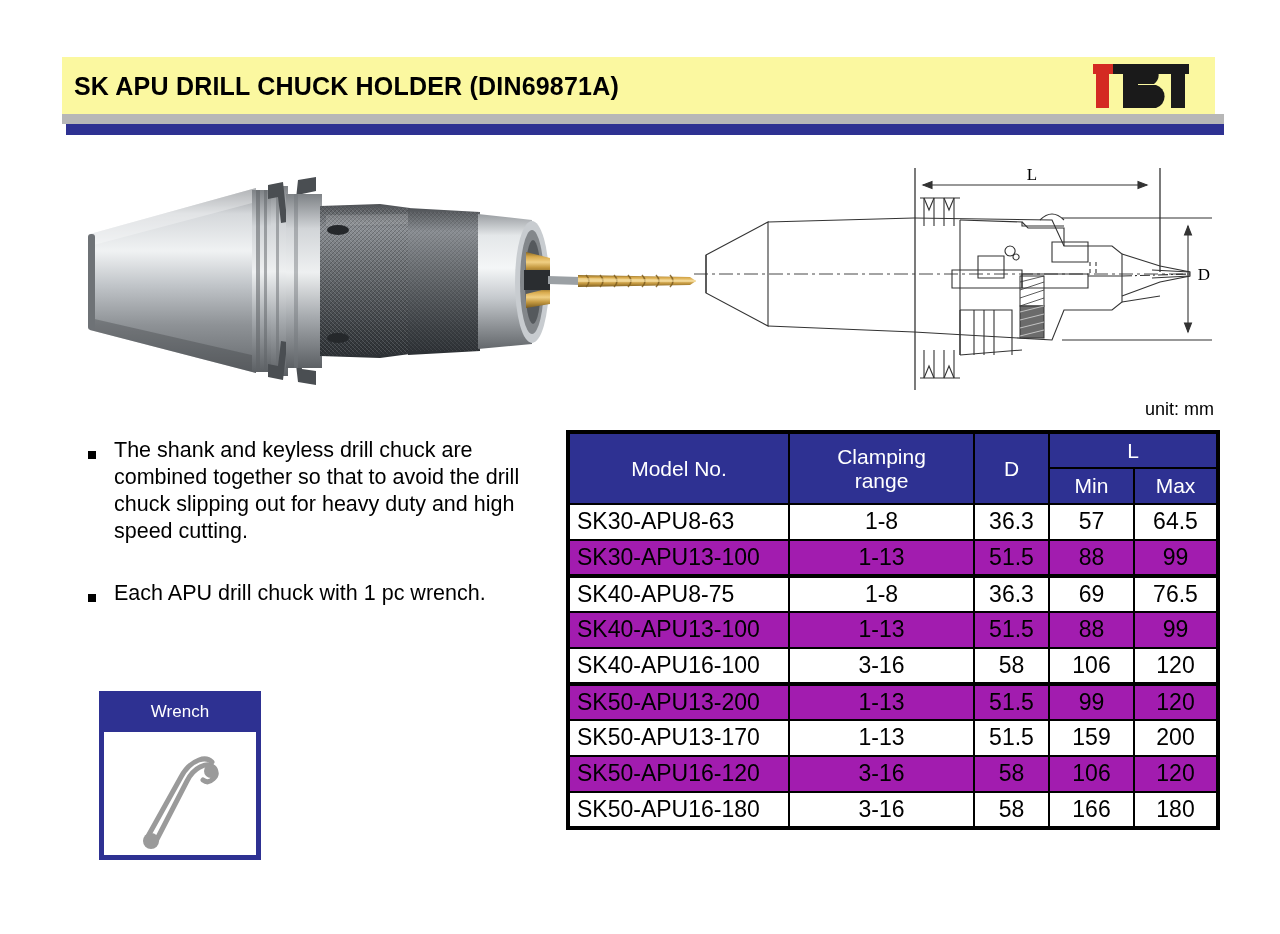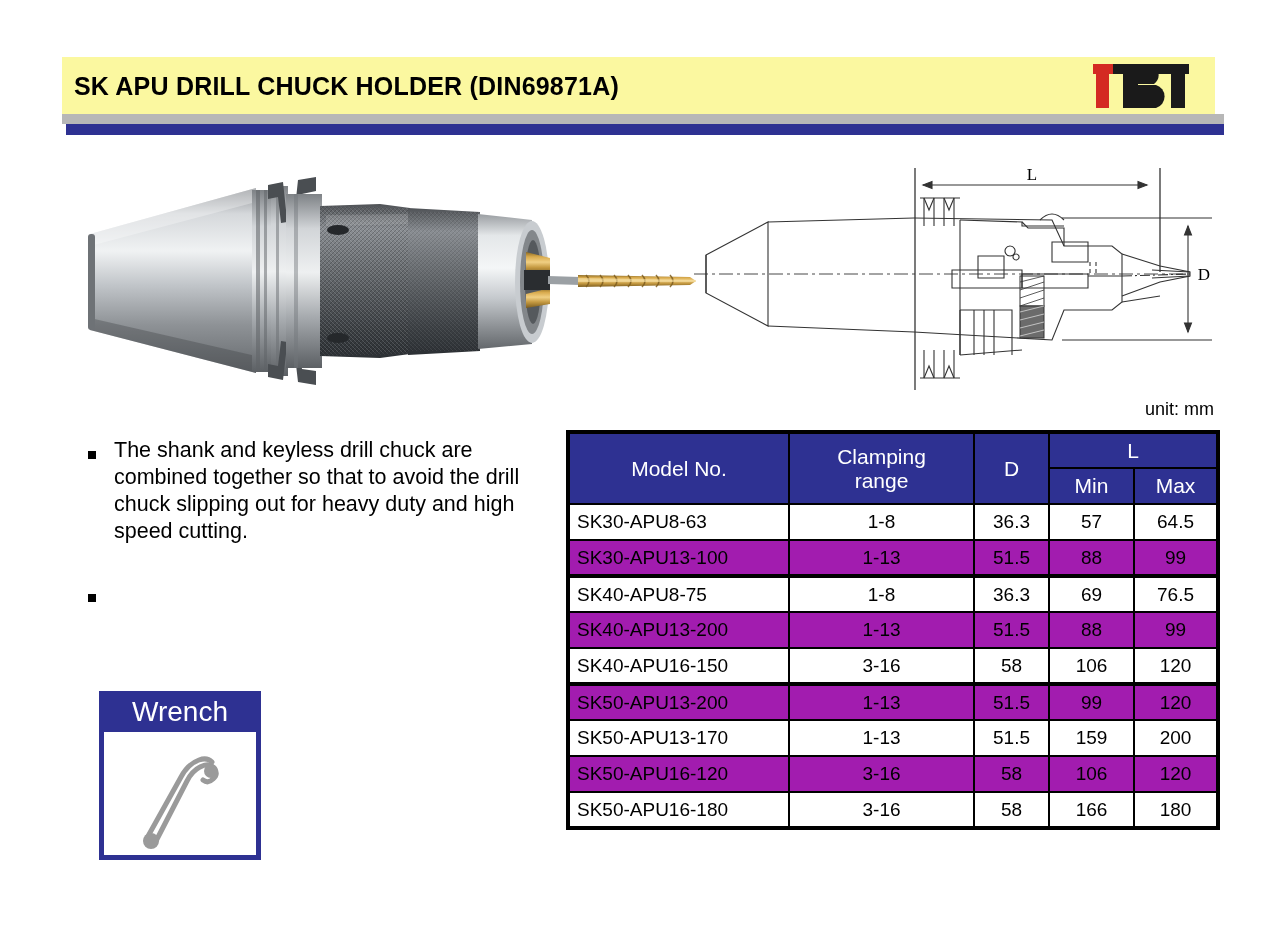--- a/index.html
+++ b/index.html
@@ -72,21 +72,21 @@
   .feature-item + .feature-item { margin-top: 35px; }
   .bullet-sq {
     position: absolute; left: 2px; top: 14px;
     width: 8px; height: 8px; background: #000;
   }
 
   
   #wrench-panel { position: absolute; left: 99px; top: 691px; width: 162px; }
   #wrench-head {
     height: 41px; background: #2e3192;
-    color: #ffffff; font-size: 28px;
+    color: #ffffff; font-size: 17px;
     display: flex; align-items: center; justify-content: center;
   }
   #wrench-body {
     height: 128px; background: #ffffff;
     border: 5px solid #2e3192; border-top: none;
     display: flex; align-items: center; justify-content: center;
   }
 
   
   #spec-table-wrap {
@@ -95,21 +95,21 @@
   }
   table#spec-table {
     border-collapse: collapse;
     width: 650px;
     table-layout: fixed;
     border: 4px solid #000;
   }
   #spec-table th, #spec-table td {
     border: 2px solid #000;
     text-align: center;
-    font-size: 19px;
+    font-size: 23px;
     color: #000;
     padding: 0;
     height: 36px;
     line-height: 1.12;
   }
   #spec-table thead th {
     background: #2e3192;
     color: #ffffff;
     font-weight: normal;
     font-size: 21px;
@@ -319,20 +319,21 @@
 
 <div id="unit-label">unit: mm</div>
 
 <div id="features">
   <div class="feature-item">
     <span class="bullet-sq"></span>
     <span>The shank and keyless drill chuck are combined together so that to avoid the drill chuck slipping out for heavy duty and high speed cutting.</span>
   </div>
   <div class="feature-item">
     <span class="bullet-sq"></span>
+    <span>Each APU drill chuck with 1 pc wrench.</span>
   </div>
 </div>
 
 <div id="wrench-panel">
   <div id="wrench-head">Wrench</div>
   <div id="wrench-body">
     <svg width="110" height="118" viewBox="0 0 110 118">
       <g fill="none" stroke="#9a9a9a" stroke-width="5" stroke-linecap="round" stroke-linejoin="round">
         <path d="M30 108 L62 46 q5 -10 13 -14 q9 -5 14 1 q5 6 -1 11 q-5 5 -10 1"></path>
         <path d="M22 103 L56 42 q7 -13 18 -17 q8 -3 13 2"></path>
@@ -384,28 +385,28 @@
           <td>99</td>
         </tr>
         <tr>
           <td class="model">SK40-APU8-75</td>
           <td>1-8</td>
           <td>36.3</td>
           <td>69</td>
           <td>76.5</td>
         </tr>
         <tr class="alt">
-          <td class="model">SK40-APU13-200</td>
+          <td class="model">SK40-APU13-100</td>
           <td>1-13</td>
           <td>51.5</td>
           <td>88</td>
           <td>99</td>
         </tr>
         <tr class="group-end">
-          <td class="model">SK40-APU16-150</td>
+          <td class="model">SK40-APU16-100</td>
           <td>3-16</td>
           <td>58</td>
           <td>106</td>
           <td>120</td>
         </tr>
         <tr class="alt">
           <td class="model">SK50-APU13-200</td>
           <td>1-13</td>
           <td>51.5</td>
           <td>99</td>

